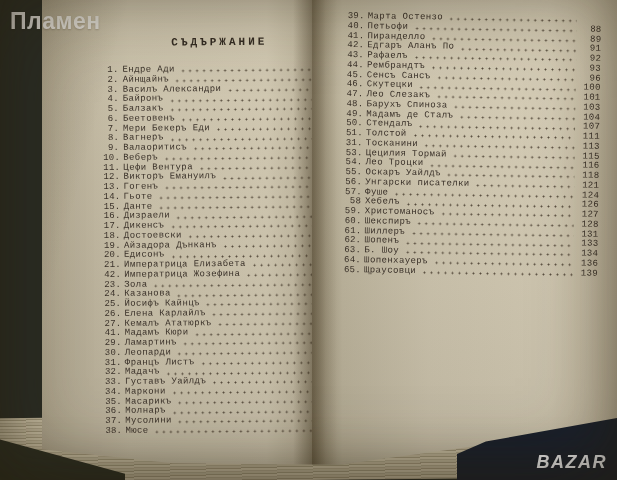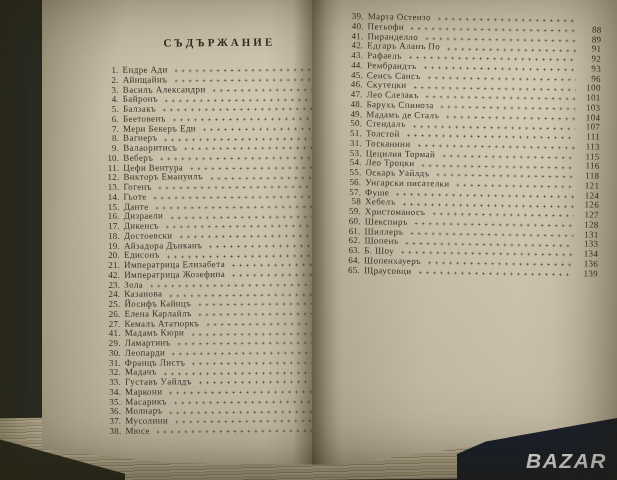--- a/index.html
+++ b/index.html
@@ -14,21 +14,21 @@
     position:absolute;left:0;right:0;top:415px;bottom:0;
     background:repeating-linear-gradient(179deg,
       #b5ab91 0 2px,#9a9075 2px 3px,#c0b69c 3px 5px,#a89e84 5px 6px);
     transform:rotate(-0.6deg);
   }
   
   .book{
     position:absolute;left:0;top:0;width:617px;height:468px;
     clip-path:polygon(0 0,100% 0,100% 91.5%,76% 95.5%,55% 99.3%,28% 99%,10% 96.5%,0 95%);
   }
-  .page{position:absolute;top:0;height:100%;}
+  .page{position:absolute;top:0;height:100%;font-family:Liberation Mono, monospace;}
   .page.left{
     left:0;width:312px;
     background:
       linear-gradient(105deg,rgba(40,30,10,.16),rgba(0,0,0,0) 20%),
       linear-gradient(to bottom,rgba(255,250,230,.10),rgba(0,0,0,.06) 90%),
       linear-gradient(to right,#b2a890,#c8bfa8 28%,#cfc6af 72%,#a2987f 100%);
     margin-left: 42px;
   }
   .page.right{
     left:312px;width:305px;
@@ -64,21 +64,21 @@
     position:absolute;left:0;bottom:0;width:125px;height:44px;background:#2b2d22;
     clip-path:polygon(0 8%,100% 86%,100% 100%,0 100%);
   }
   .corner-right{
     position:absolute;right:0;bottom:0;width:160px;height:62px;background:var(--logo-bg,#1a202c);
     clip-path:polygon(0 58%,18% 38%,100% 0,100% 100%,0 100%);
   }
   .bazar{
     position:absolute;right:10px;bottom:7px;
     font-family:"Liberation Sans","DejaVu Sans",sans-serif;
-    font-weight:bold;font-style:italic;font-size:21px;letter-spacing:1.5px;
+    font-weight:bold;font-style:italic;font-size:18px;letter-spacing:1.5px;
     color:var(--logo-text,#f2f3f5);
   }
   .watermark{
     position:absolute;left:10px;top:8px;
     font-family:"Liberation Sans","DejaVu Sans",sans-serif;
     font-weight:bold;font-size:23px;letter-spacing:.5px;
     color:#dbd8d2;opacity:.93;text-shadow:0 1px 2px rgba(50,40,20,.25);
   }
   .vignette{position:absolute;inset:0;pointer-events:none;
     box-shadow:inset 0 0 85px rgba(40,30,12,.45), inset 0 -20px 40px rgba(30,22,8,.25);}
@@ -557,16 +557,17 @@
   </div>
 </div>
       </div>
     </div>
     <div class="spine"></div>
   </div>
 
   <div class="corner-left"></div>
   <div class="corner-right"></div>
 
+  <div class="watermark">Пламен</div>
   <div class="bazar">BAZAR</div>
 
   <div class="vignette"></div>
 </div>
 
 </body></html>

